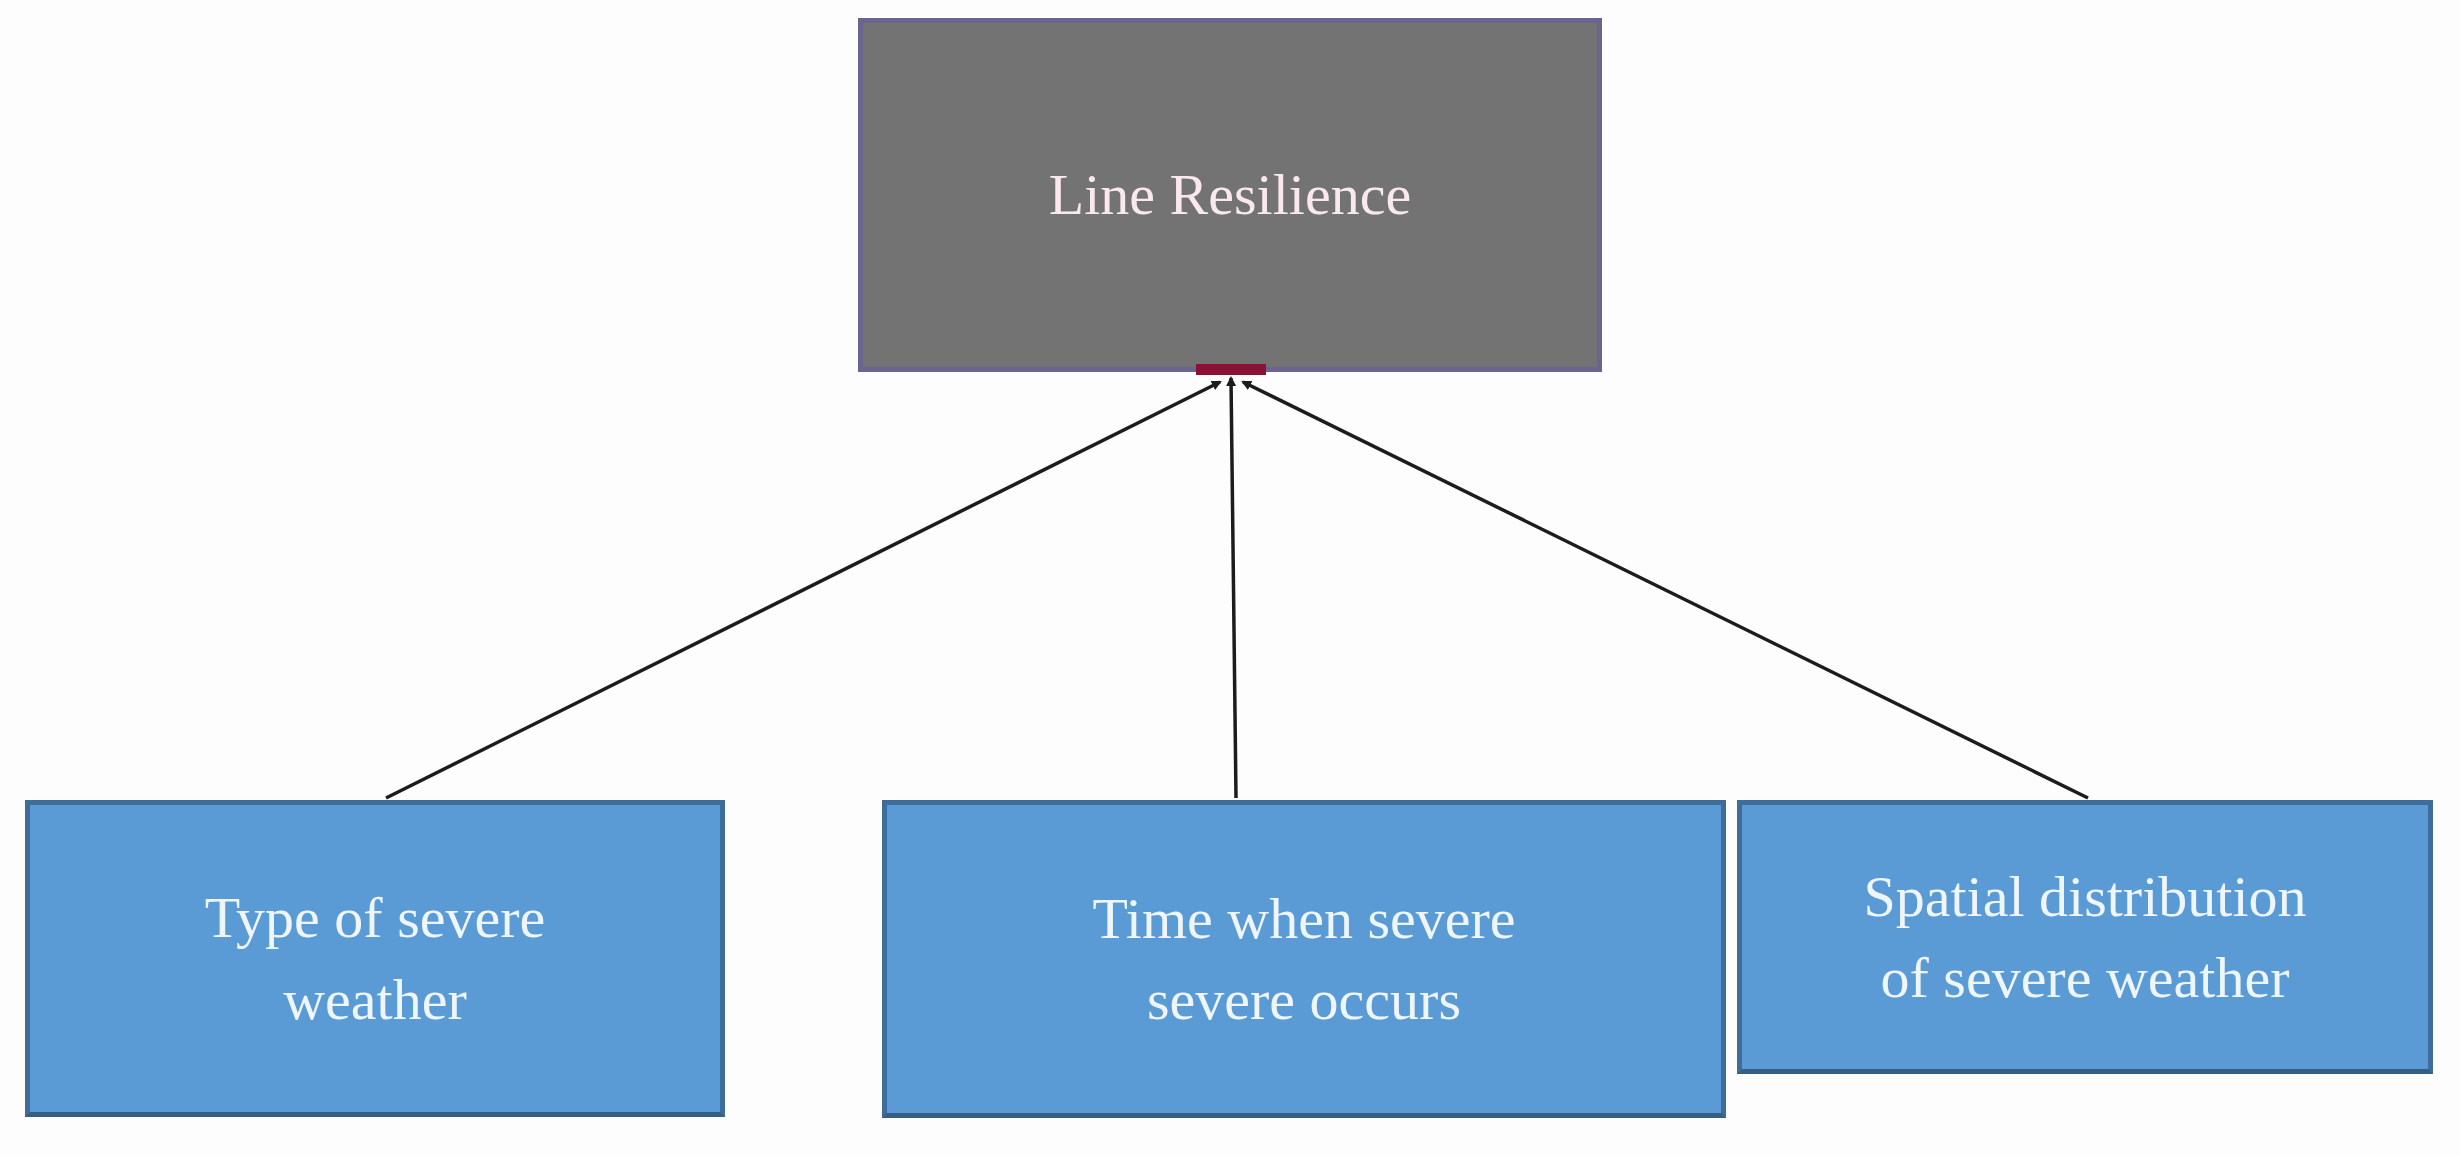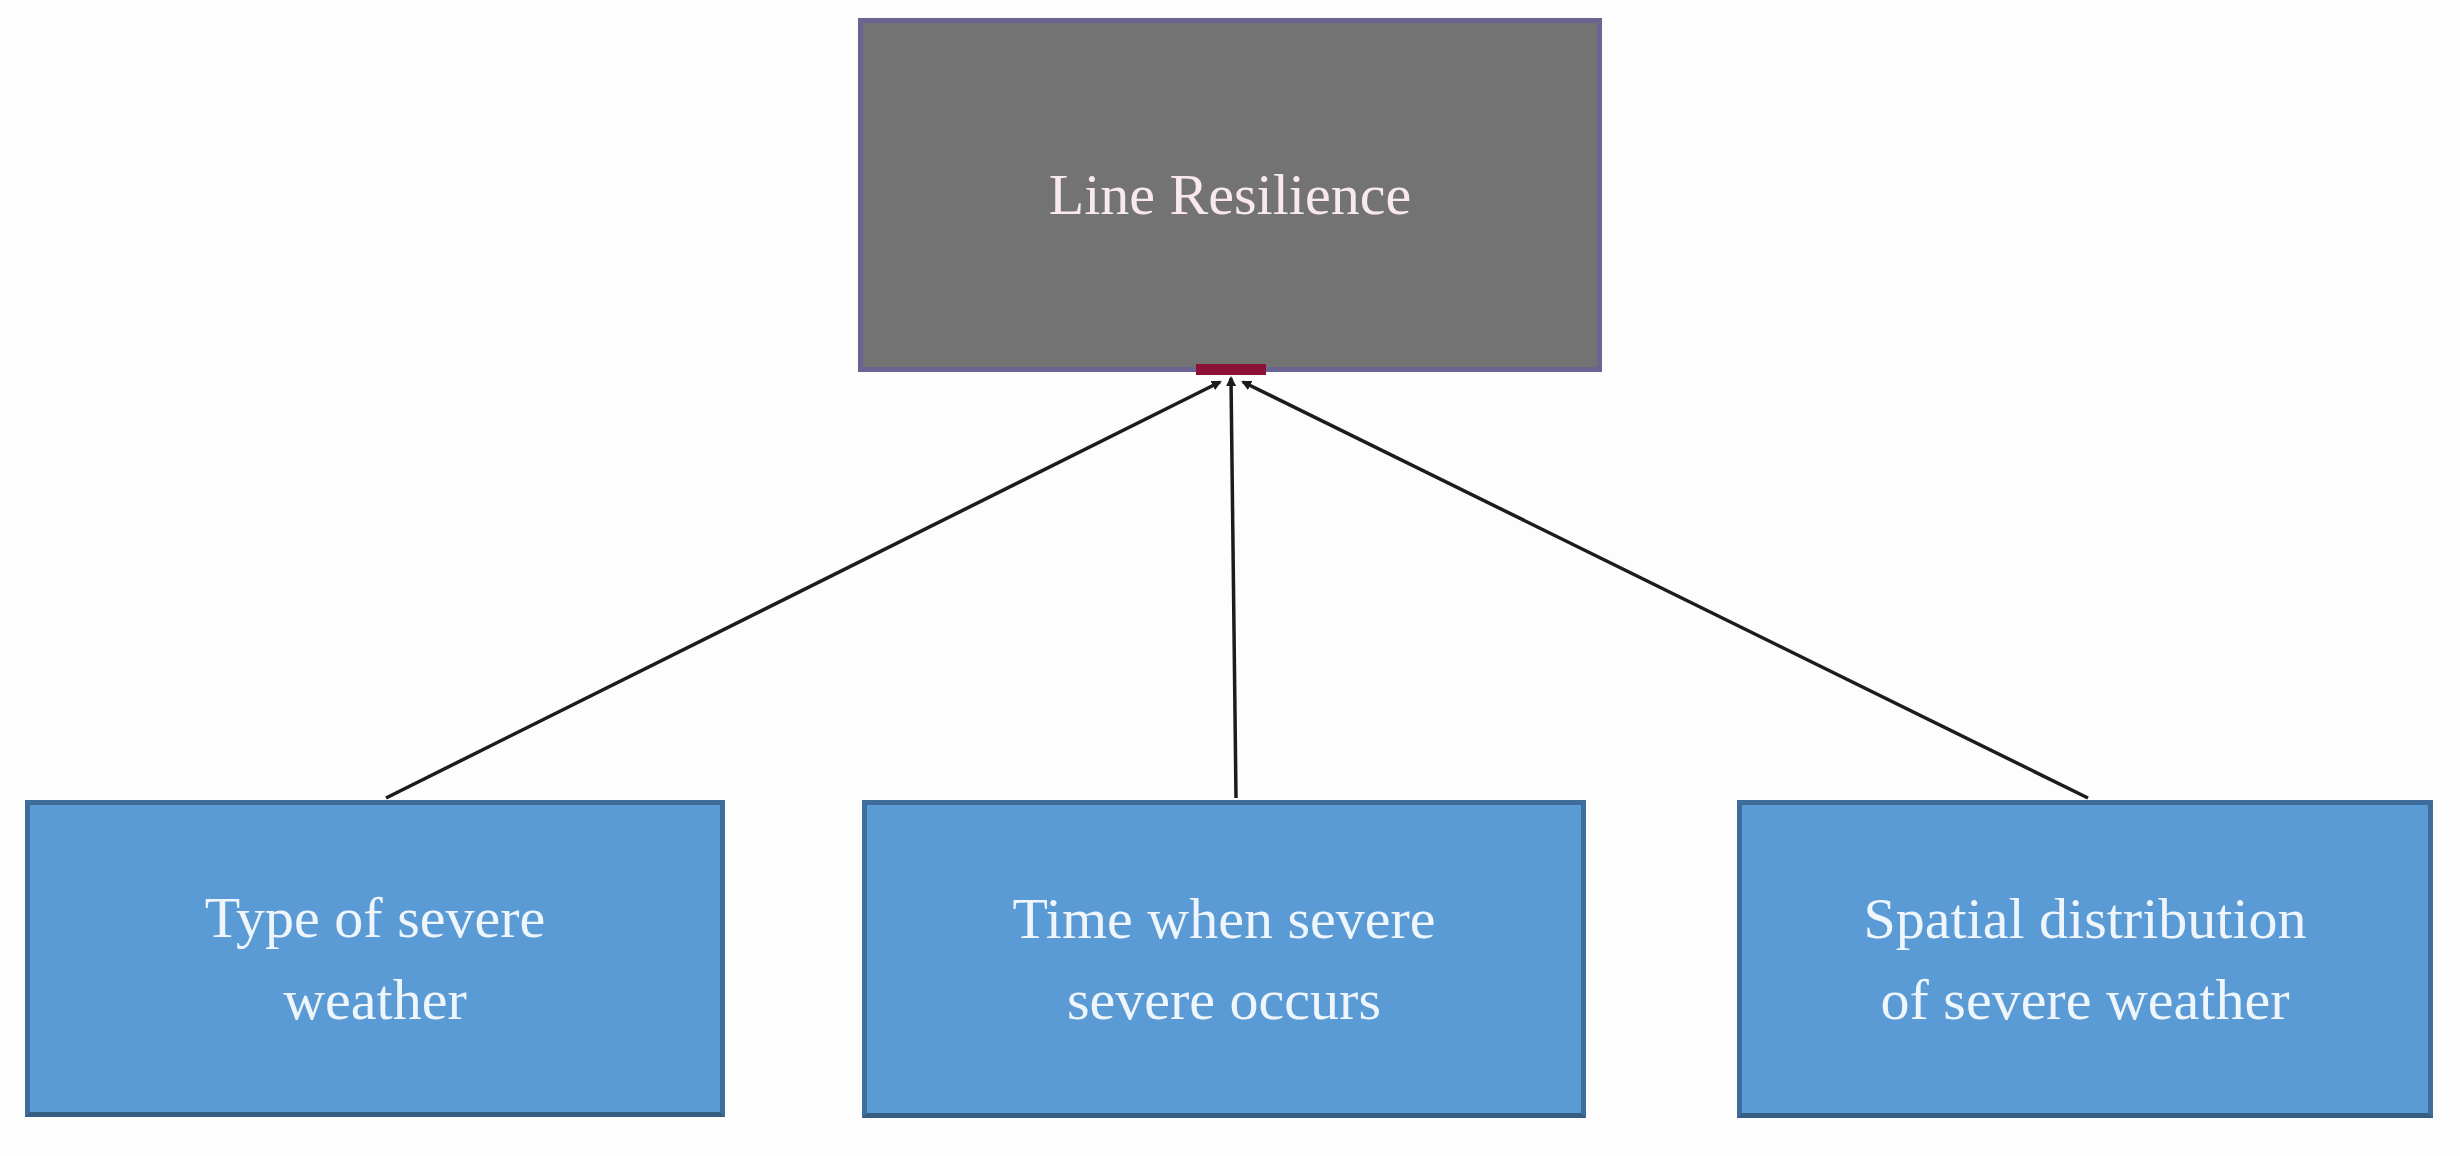--- a/index.html
+++ b/index.html
@@ -38,22 +38,22 @@
   .node-child {
     background: #5b9bd5;
     border: 5px solid #3e6d9c;
     border-bottom-color: #365d82;
     color: #eef5fb;
     font-size: 58px;
     line-height: 1.4;
     padding: 0 32px;
   }
   .node-child-1 { left: 25px;   top: 800px; width: 700px; height: 317px; }
-  .node-child-2 { left: 862px;  top: 800px; width: 724px; height: 318px; }
-  .node-child-3 { left: 1737px; top: 800px; width: 696px; height: 318px; }
+  .node-child-2 { left: 882px;  top: 800px; width: 844px; height: 318px; }
+  .node-child-3 { left: 1737px; top: 800px; width: 696px; height: 274px; }
   .arrow-layer {
     position: absolute;
     left: 0;
     top: 0;
     width: 2460px;
     height: 1156px;
     pointer-events: none;
   }
 </style>
 </head>

